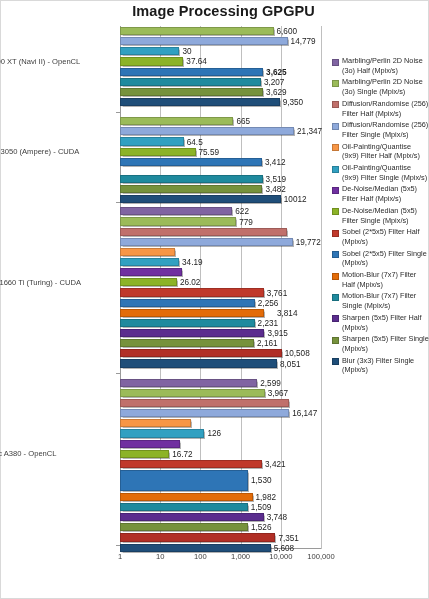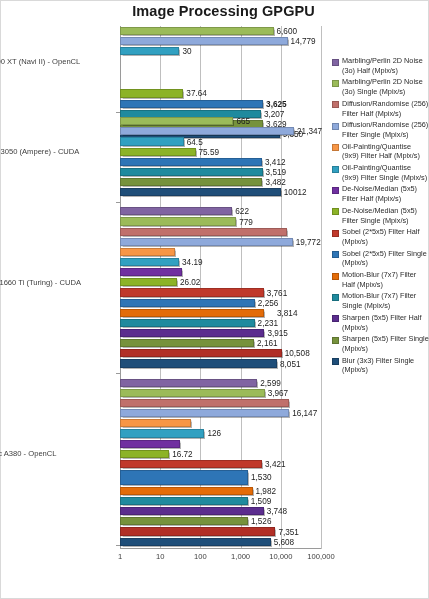--- a/index.html
+++ b/index.html
@@ -132,21 +132,21 @@
           <div class="bar-label" style="left: 156.546px;">6,600</div>
         </div>
         <div class="bar-row" style="height: 10.1458px;">
           <div class="bar" title="Diffusion/Randomise (256) Filter Single (Mpix/s)" style="width: 167.62px; background: rgb(142, 169, 219);"></div>
           <div class="bar-label" style="left: 170.62px;">14,779</div>
         </div>
         <div class="bar-row" style="height: 10.1458px;">
           <div class="bar" title="Oil-Painting/Quantise (9x9) Filter Single (Mpix/s)" style="width: 59.3803px; background: rgb(49, 160, 193);"></div>
           <div class="bar-label" style="left: 62.3803px;">30</div>
         </div>
-        <div class="bar-row" style="height: 10.1458px; margin-top: 32px;">
+        <div class="bar-row" style="height: 10.1458px;">
           <div class="bar" title="De-Noise/Median (5x5) Filter Single (Mpix/s)" style="width: 63.3411px; background: rgb(140, 179, 39);"></div>
           <div class="bar-label" style="left: 66.3411px;">37.64</div>
         </div>
         <div class="bar-row" style="height: 10.1458px; font-weight: bold;">
           <div class="bar" title="Sobel (2*5x5) Filter Single (Mpix/s)" style="width: 143.084px; background: rgb(46, 117, 182);"></div>
           <div class="bar-label" style="left: 146.084px;">3,625</div>
         </div>
         <div class="bar-row" style="height: 10.1458px;">
           <div class="bar" title="Motion-Blur (7x7) Filter Single (Mpix/s)" style="width: 140.945px; background: rgb(31, 138, 158);"></div>
           <div class="bar-label" style="left: 143.945px;">3,207</div>
@@ -175,21 +175,21 @@
           <div class="bar-label" style="left: 66.7808px;">64.5</div>
         </div>
         <div class="bar-row" style="height: 10.1458px;">
           <div class="bar" title="De-Noise/Median (5x5) Filter Single (Mpix/s)" style="width: 75.5143px; background: rgb(140, 179, 39);"></div>
           <div class="bar-label" style="left: 78.5143px;">75.59</div>
         </div>
         <div class="bar-row" style="height: 10.1458px;">
           <div class="bar" title="Sobel (2*5x5) Filter Single (Mpix/s)" style="width: 142.027px; background: rgb(46, 117, 182);"></div>
           <div class="bar-label" style="left: 145.027px;">3,412</div>
         </div>
-        <div class="bar-row" style="height: 10.1458px;">
+        <div class="bar-row" style="height: 10.1458px; margin-top: 7px;">
           <div class="bar" title="Motion-Blur (7x7) Filter Single (Mpix/s)" style="width: 142.566px; background: rgb(31, 138, 158);"></div>
           <div class="bar-label" style="left: 145.566px;">3,519</div>
         </div>
         <div class="bar-row" style="height: 10.1458px;">
           <div class="bar" title="Sharpen (5x5) Filter Single (Mpix/s)" style="width: 142.382px; background: rgb(118, 146, 60);"></div>
           <div class="bar-label" style="left: 145.382px;">3,482</div>
         </div>
         <div class="bar-row" style="height: 10.1458px;">
           <div class="bar" title="Blur (3x3) Filter Single (Mpix/s)" style="width: 160.821px; background: rgb(31, 78, 121);"></div>
           <div class="bar-label" style="left: 163.821px;">10012</div>
@@ -287,21 +287,21 @@
           <div class="bar" title="De-Noise/Median (5x5) Filter Half (Mpix/s)" style="width: 59.9527px; background: rgb(112, 48, 160);"></div>
         </div>
         <div class="bar-row" style="height: 10.1458px;">
           <div class="bar" title="De-Noise/Median (5x5) Filter Single (Mpix/s)" style="width: 49.1741px; background: rgb(140, 179, 39);"></div>
           <div class="bar-label" style="left: 52.1741px;">16.72</div>
         </div>
         <div class="bar-row" style="height: 10.1458px;">
           <div class="bar" title="Sobel (2*5x5) Filter Half (Mpix/s)" style="width: 142.073px; background: rgb(192, 57, 43);"></div>
           <div class="bar-label" style="left: 145.073px;">3,421</div>
         </div>
-        <div class="bar-row" style="height: 17px;">
+        <div class="bar-row" style="height: 23px;">
           <div class="bar" title="Sobel (2*5x5) Filter Single (Mpix/s)" style="width: 128.025px; background: rgb(46, 117, 182);"></div>
           <div class="bar-label" style="left: 131.025px;">1,530</div>
         </div>
         <div class="bar-row" style="height: 10.1458px;">
           <div class="bar" title="Motion-Blur (7x7) Filter Half (Mpix/s)" style="width: 132.544px; background: rgb(227, 108, 9);"></div>
           <div class="bar-label" style="left: 135.544px;">1,982</div>
         </div>
         <div class="bar-row" style="height: 10.1458px;">
           <div class="bar" title="Motion-Blur (7x7) Filter Single (Mpix/s)" style="width: 127.783px; background: rgb(31, 138, 158);"></div>
           <div class="bar-label" style="left: 130.783px;">1,509</div>

